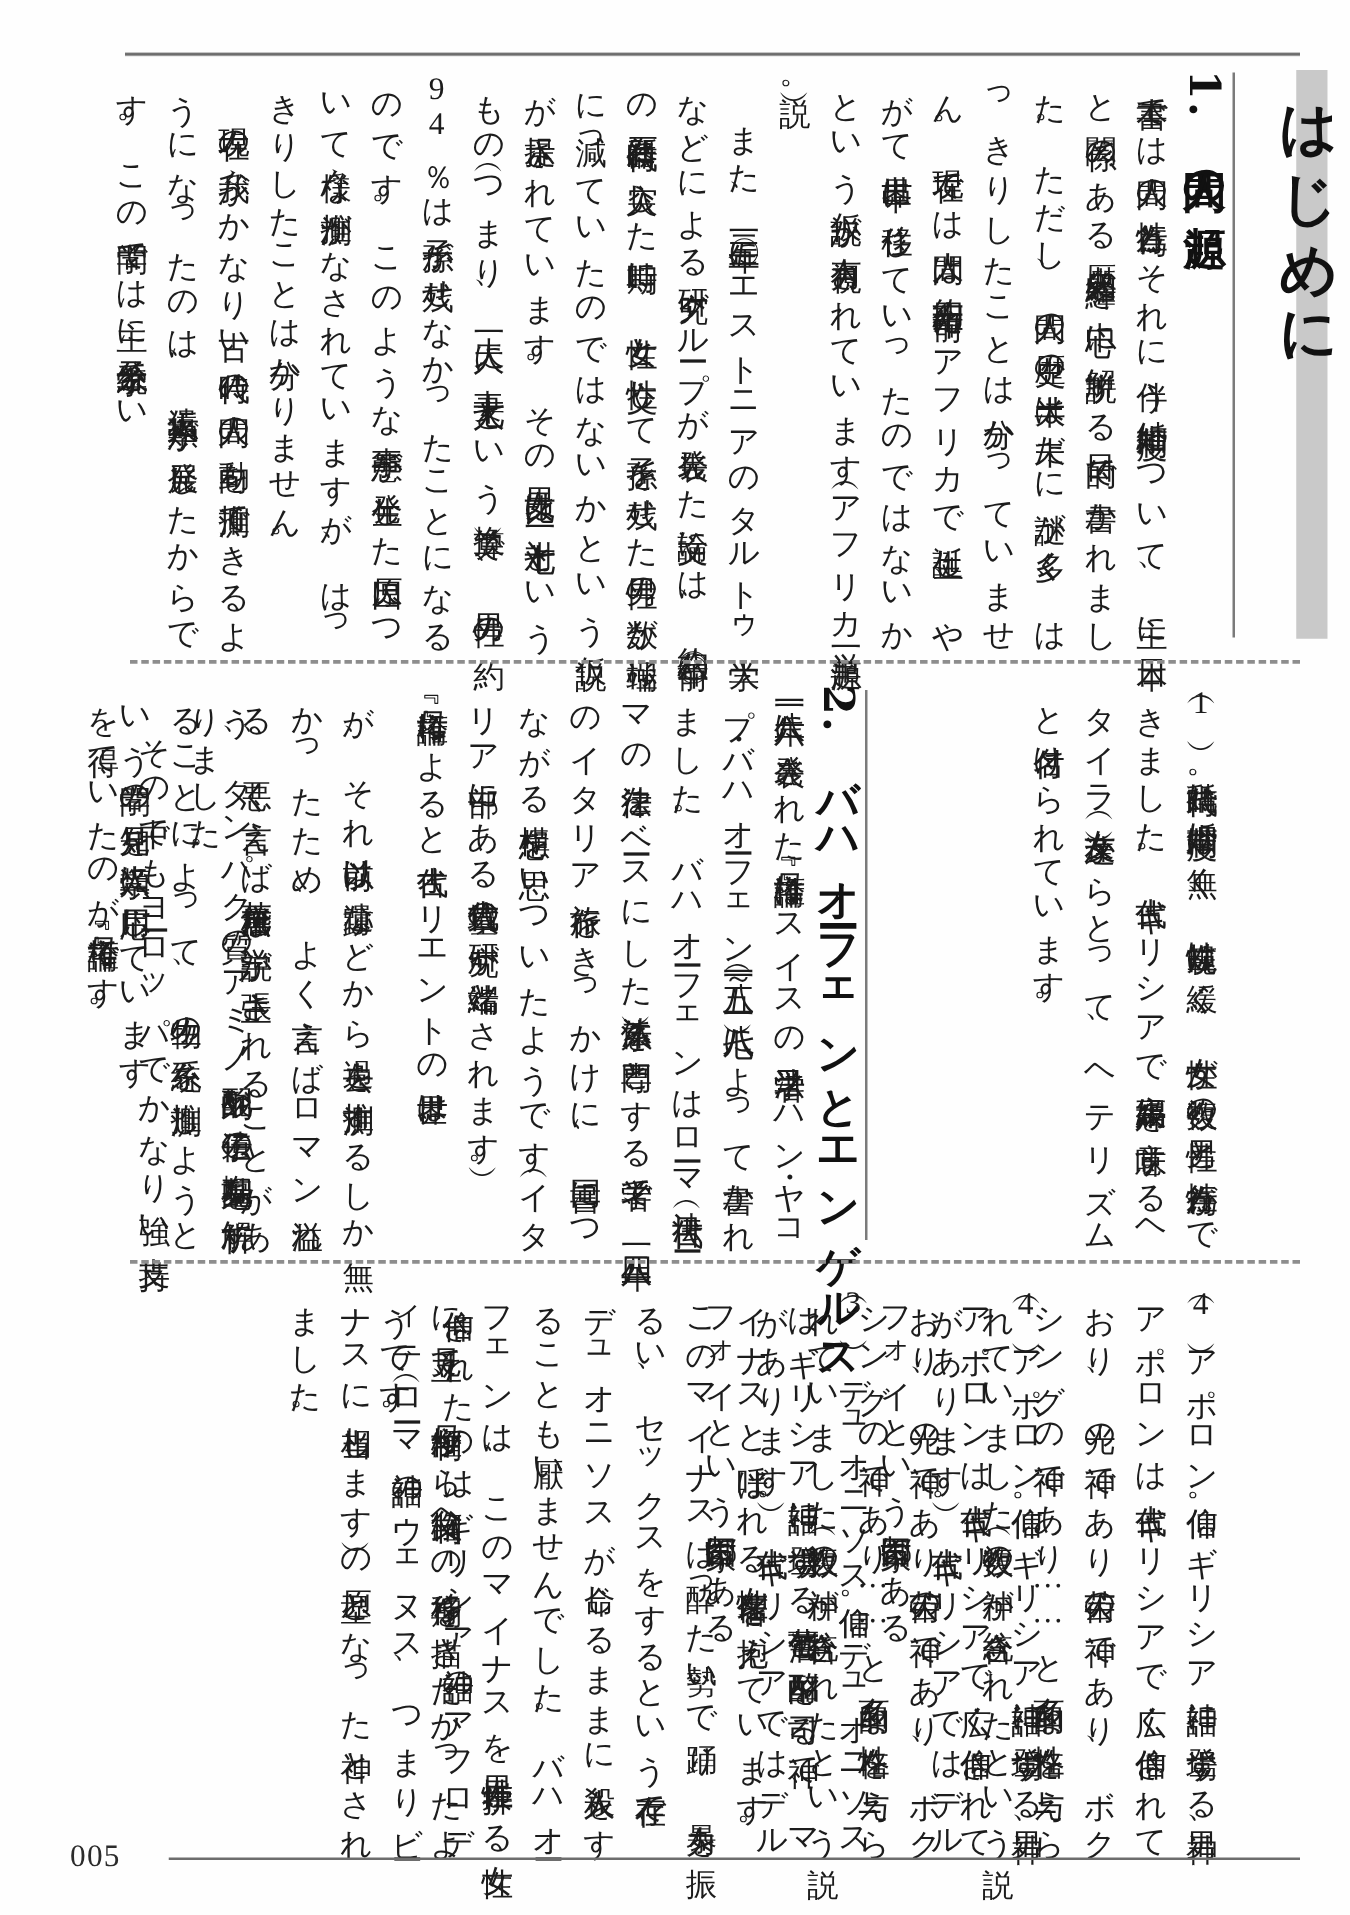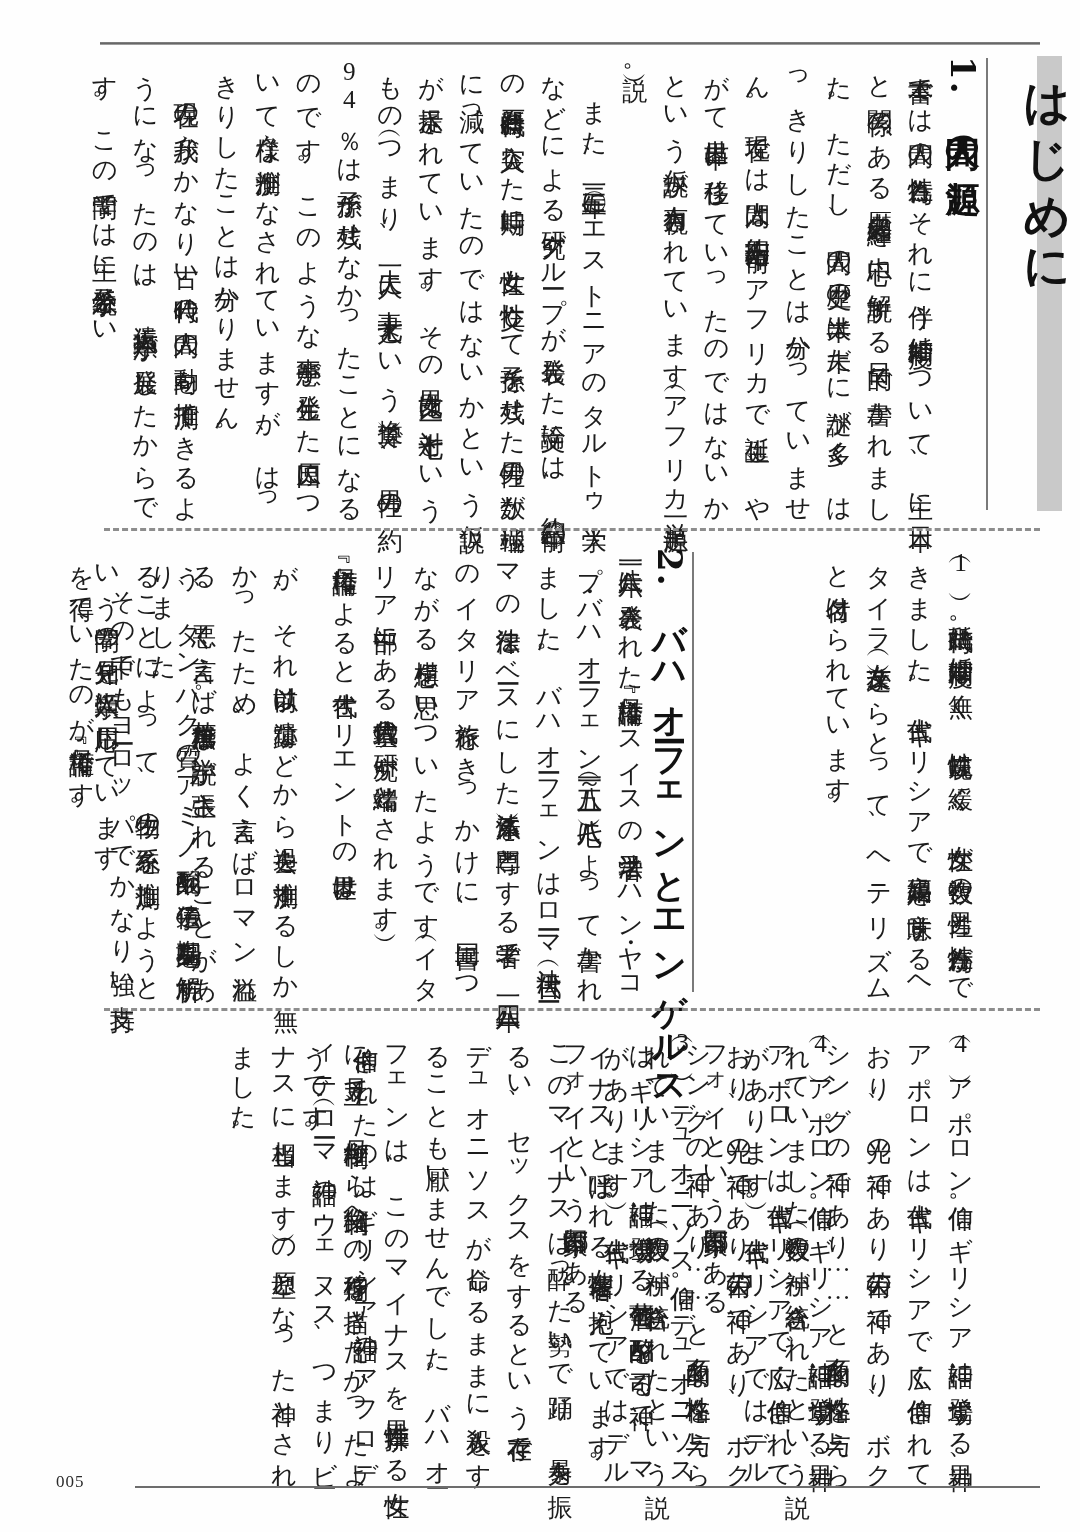--- a/index.html
+++ b/index.html
@@ -41,21 +41,21 @@
     border-top: 3px dashed #8d8d8d;
   }
   .dash-rule.d1 { top: 528px; }
   .dash-rule.d2 { top: 1008px; }
 
   
   .folio {
     position: absolute;
     left: 56px;
     top: 1472px;
-    font-size: 17px;
+    font-size: 25px;
     letter-spacing: 1px;
     color: #2b2b2b;
     font-family: "Liberation Serif", "DejaVu Serif", serif;
   }
   .folio-rule {
     position: absolute;
     left: 135px;
     top: 1486px;
     width: 905px;
     height: 2px;

